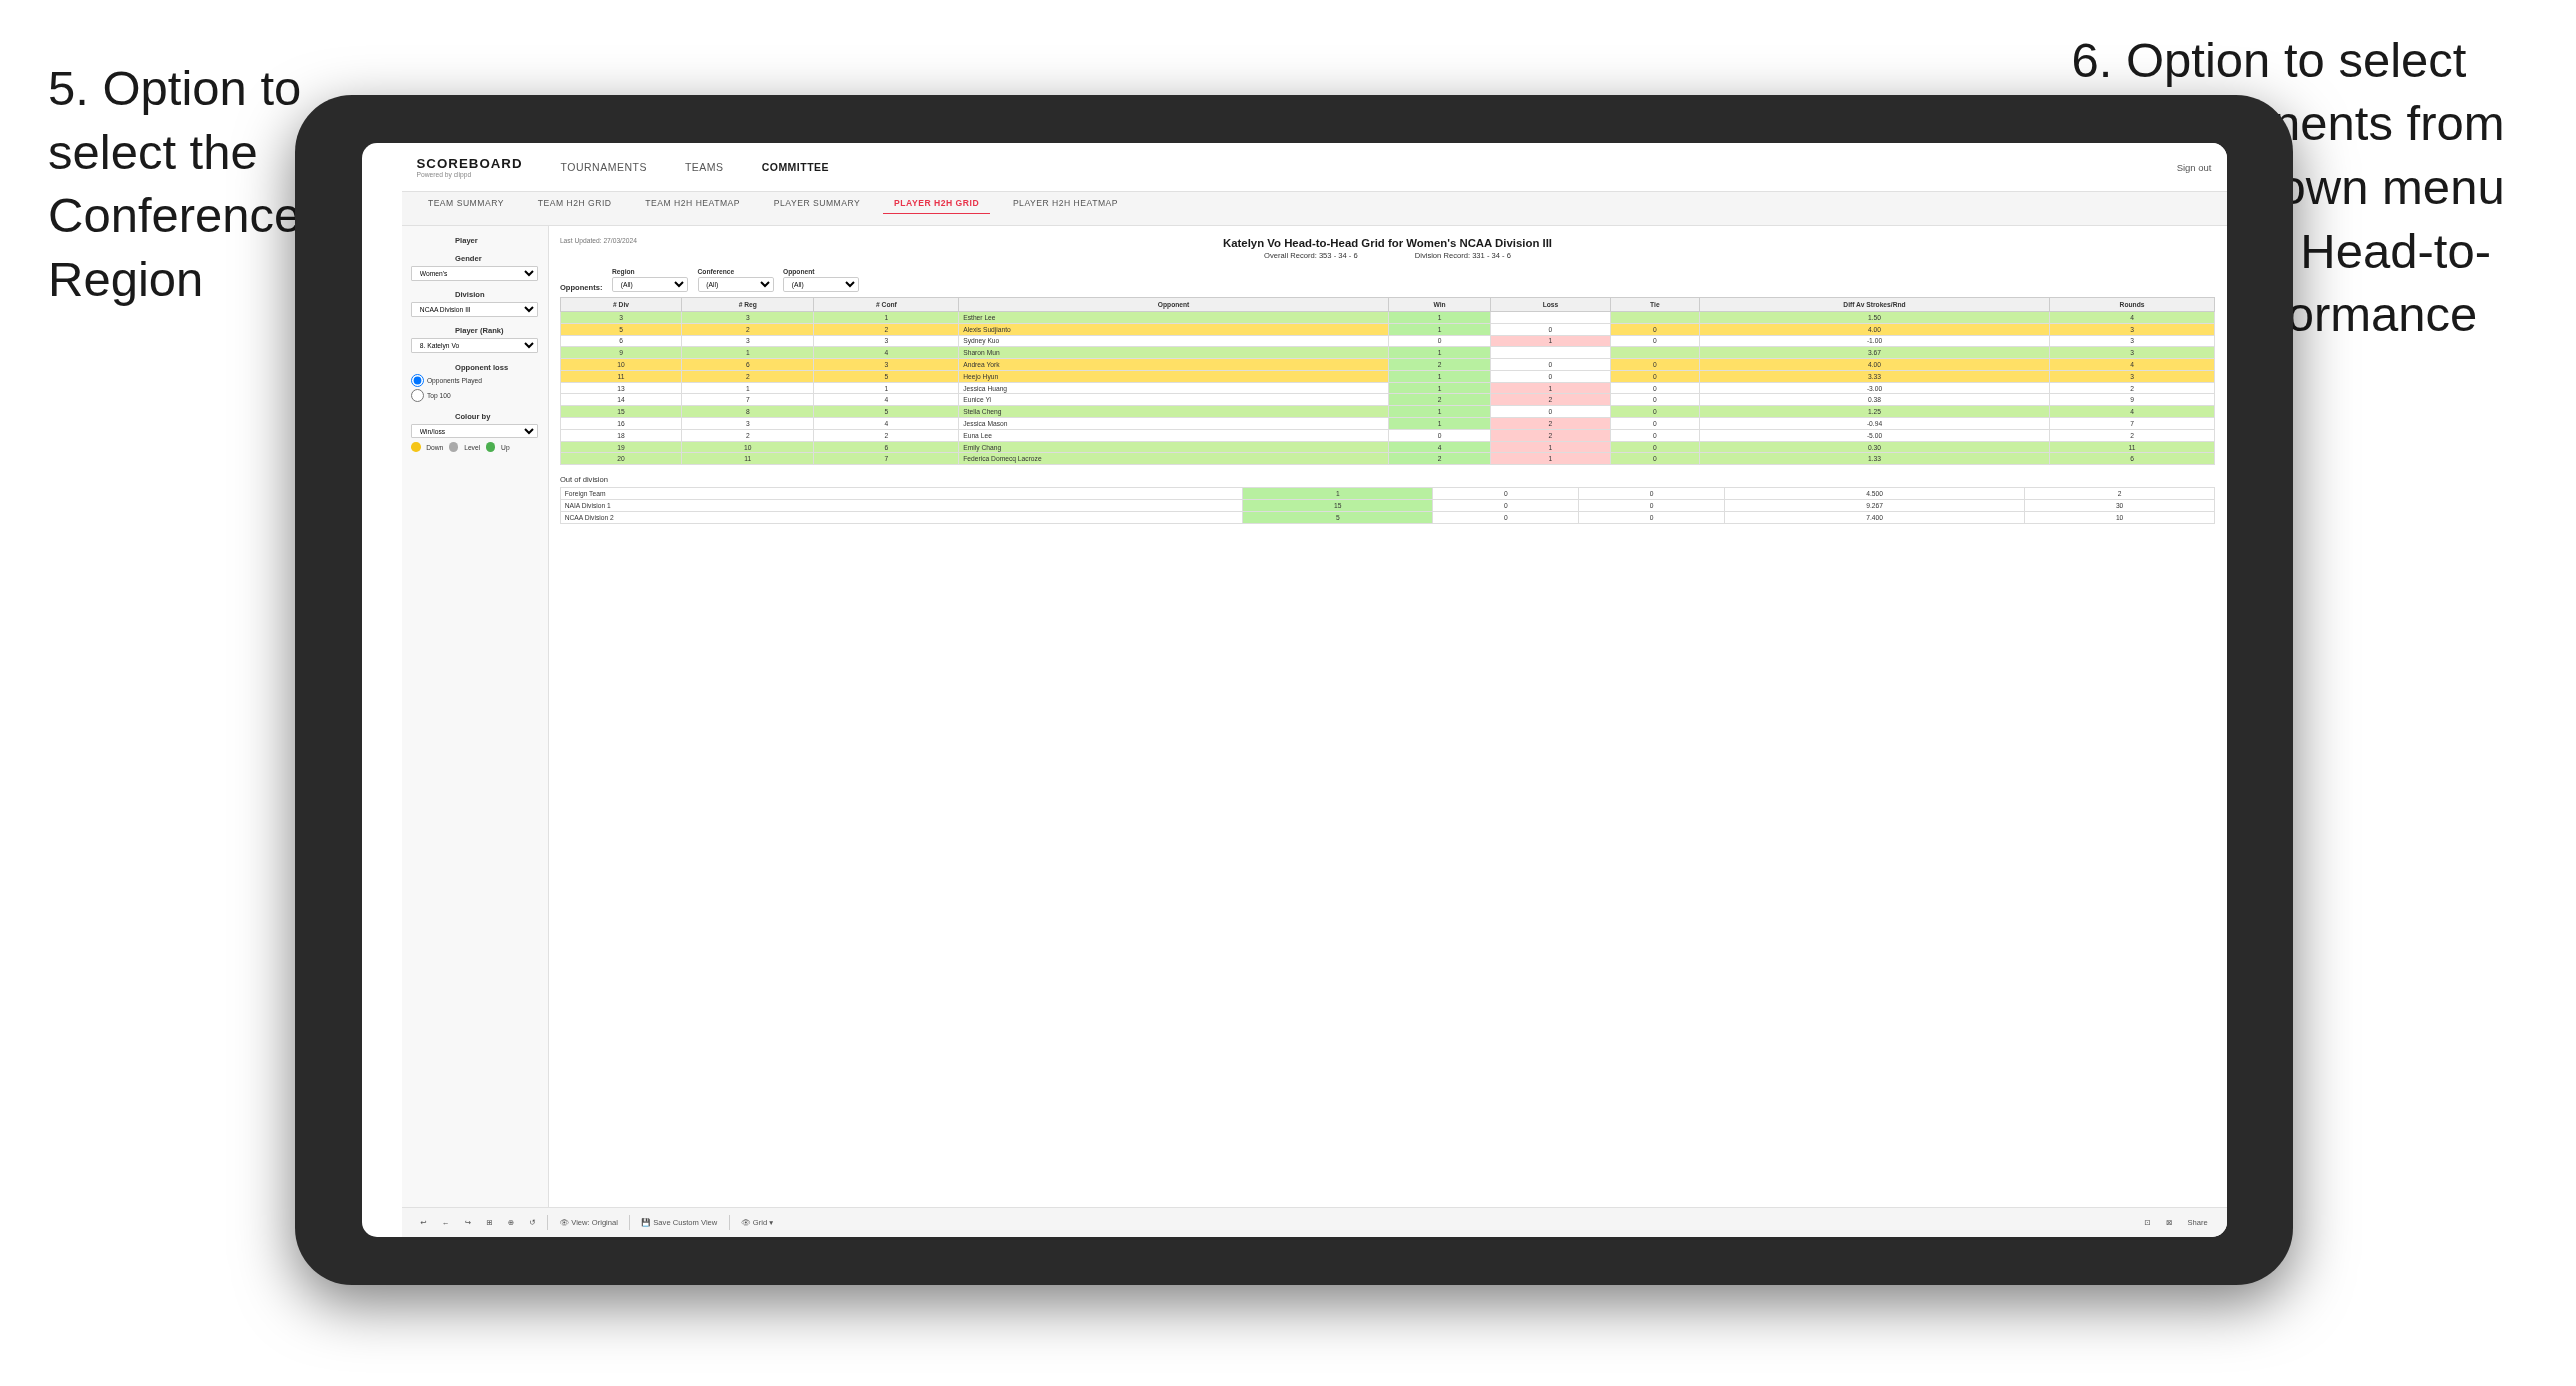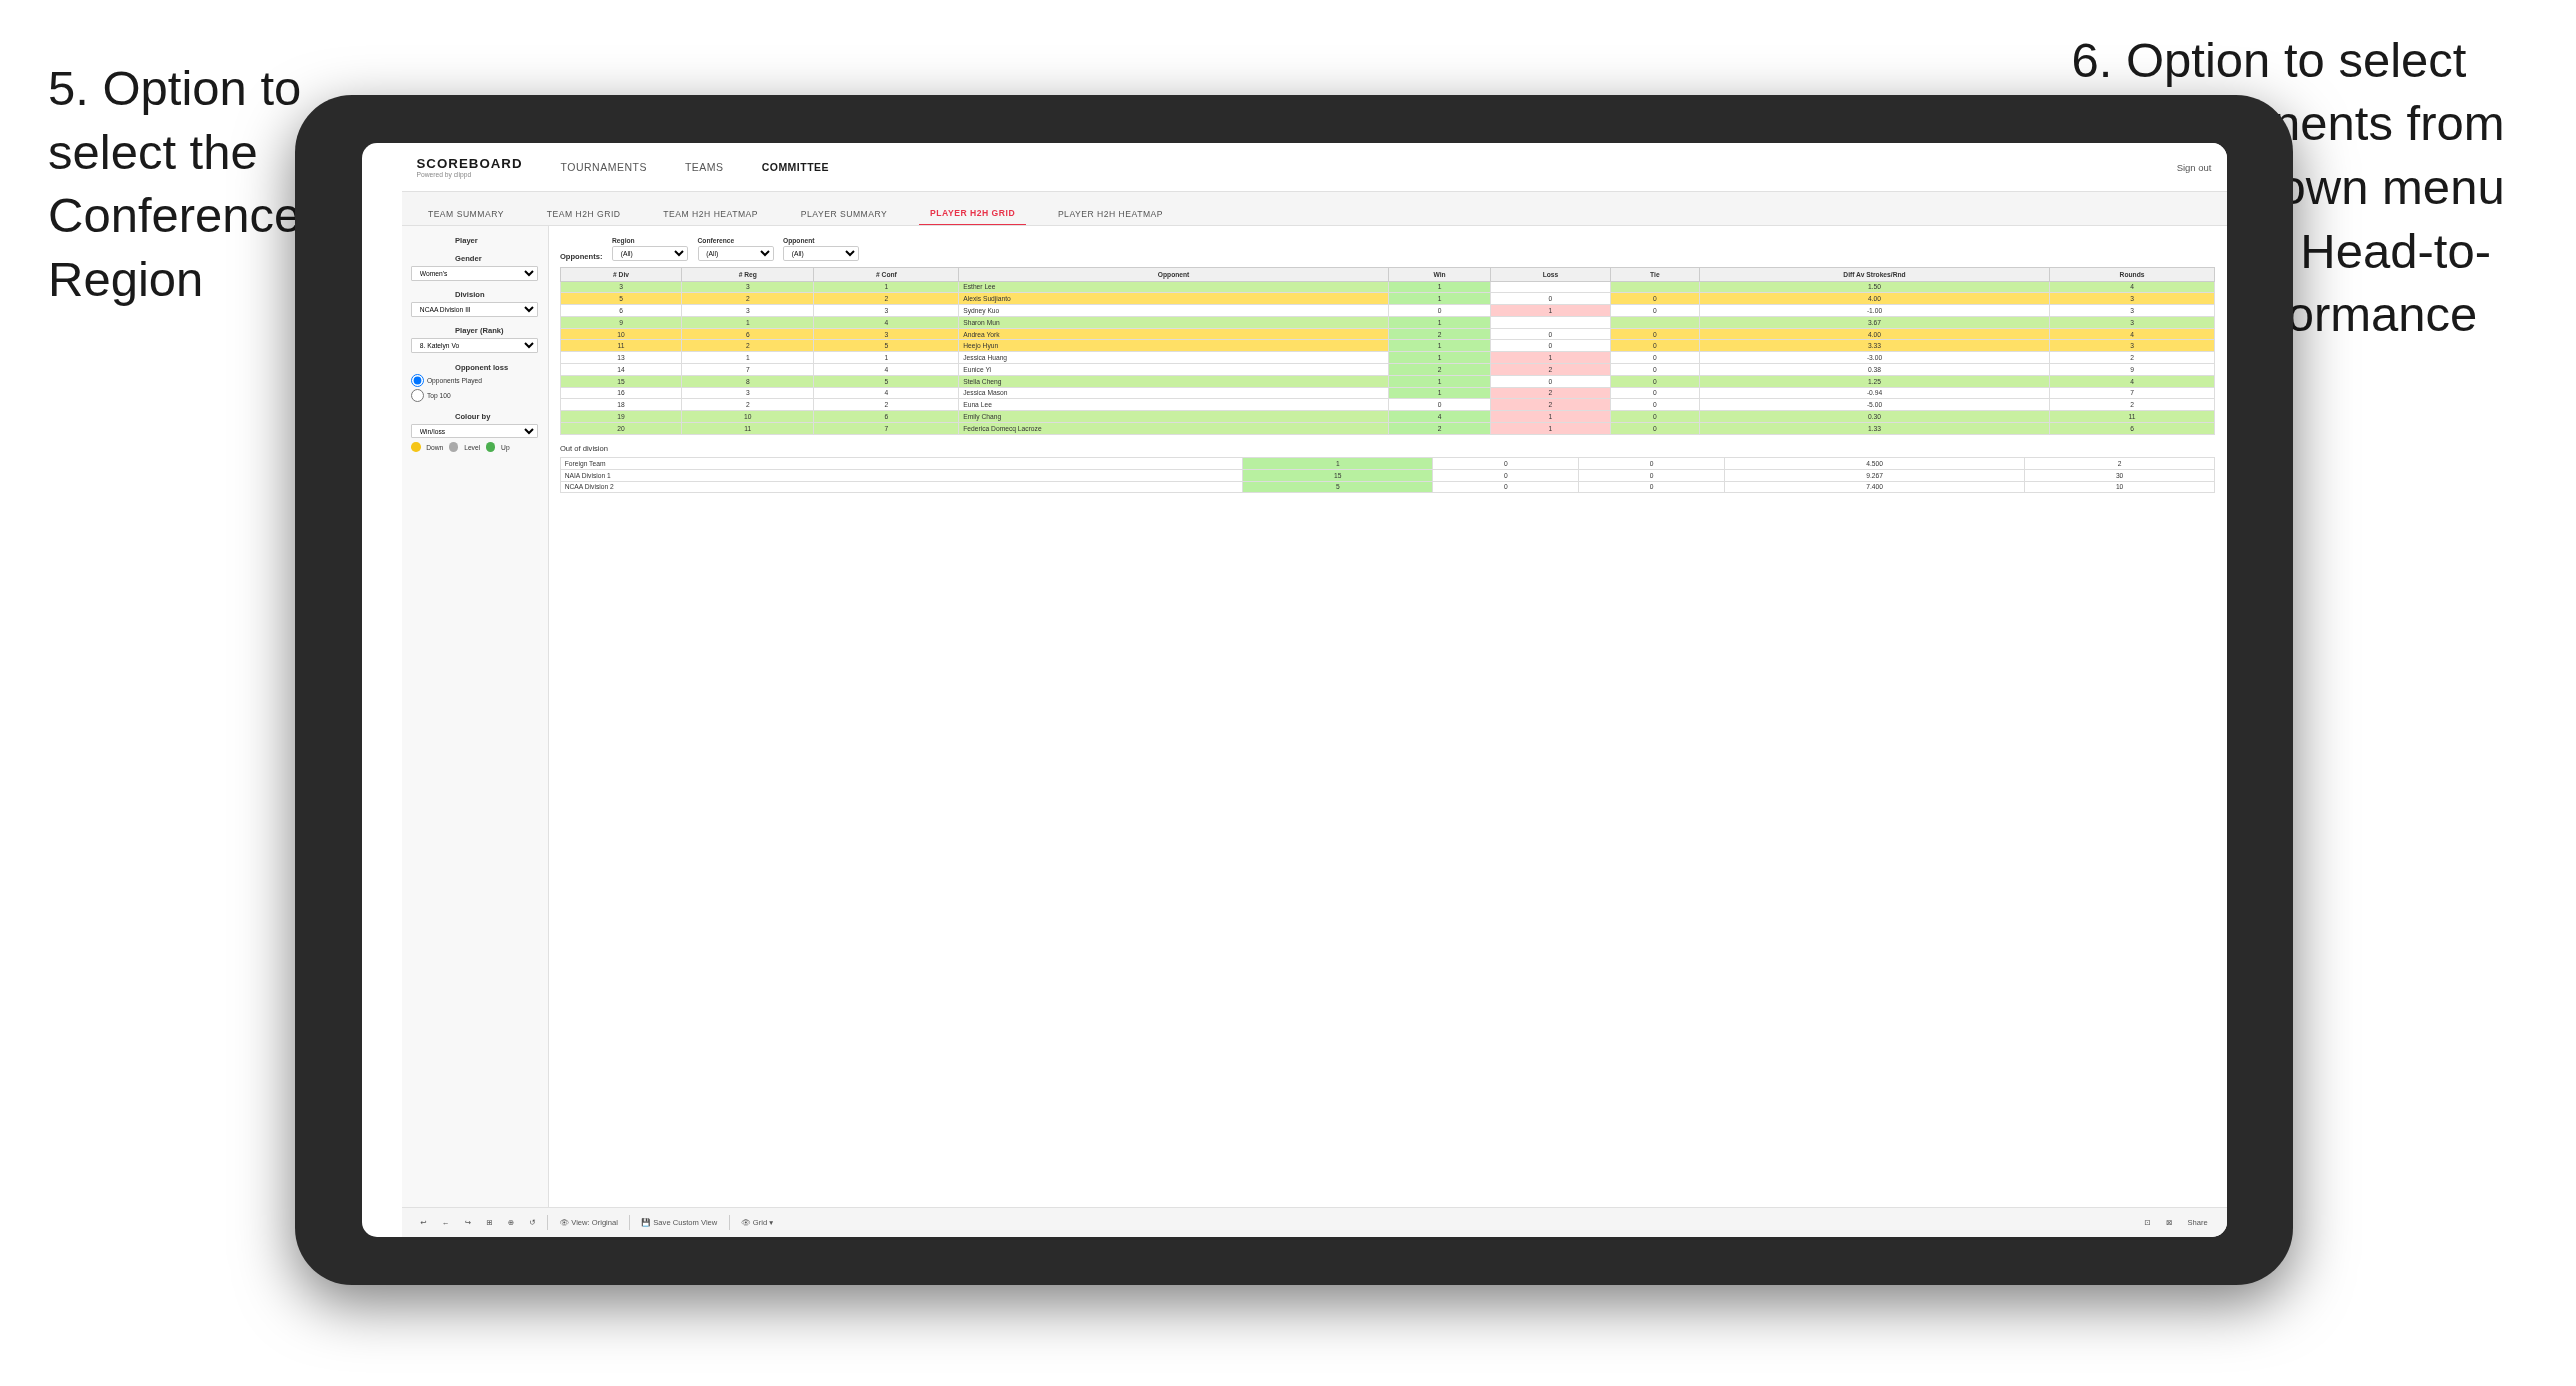--- a/index.html
+++ b/index.html
@@ -112,23 +112,23 @@
       font-size: 9.5px;
       color: #555;
     }
 
     
     .sub-nav {
       background: #f5f5f5;
       border-bottom: 1.9px solid #e0e0e0;
       padding: 0 15px;
       display: flex;
-      align-items: flex-end;
+      align-items: flex-start;
       height: 34px;
-      gap: 20px;
+      gap: 11px;
     }
 
     .sub-nav-item {
       font-size: 8.6px;
       color: #555;
       padding: 5.7px 11.4px;
       cursor: pointer;
       font-weight: 500;
       text-transform: uppercase;
       letter-spacing: 0.5px;
@@ -462,20 +462,30 @@
             <span class="dot-label">Down</span>
             <div class="dot dot-level"></div>
             <span class="dot-label">Level</span>
             <div class="dot dot-up"></div>
             <span class="dot-label">Up</span>
           </div>
         </div>
       </div>
 
       <div class="report-area">
+        <div class="report-header-wrapper">
+          <span class="last-updated">Last Updated: 27/03/2024</span>
+          <div class="report-header">
+            <div class="report-title">Katelyn Vo Head-to-Head Grid for Women's NCAA Division III</div>
+            <div class="report-records">
+              <span>Overall Record: 353 - 34 - 6</span>
+              <span>Division Record: 331 - 34 - 6</span>
+            </div>
+          </div>
+        </div>
 
         <div class="filters-row">
           <span class="opponents-label">Opponents:</span>
           <div class="filter-group">
             <span class="filter-label">Region</span>
             <select class="filter-select">
               <option>(All)</option>
             </select>
           </div>
           <div class="filter-group">

